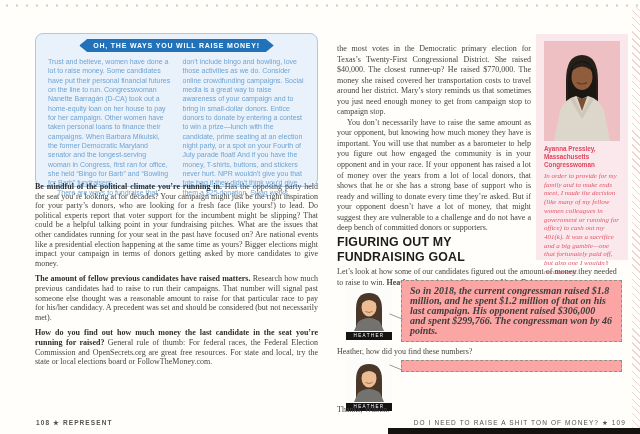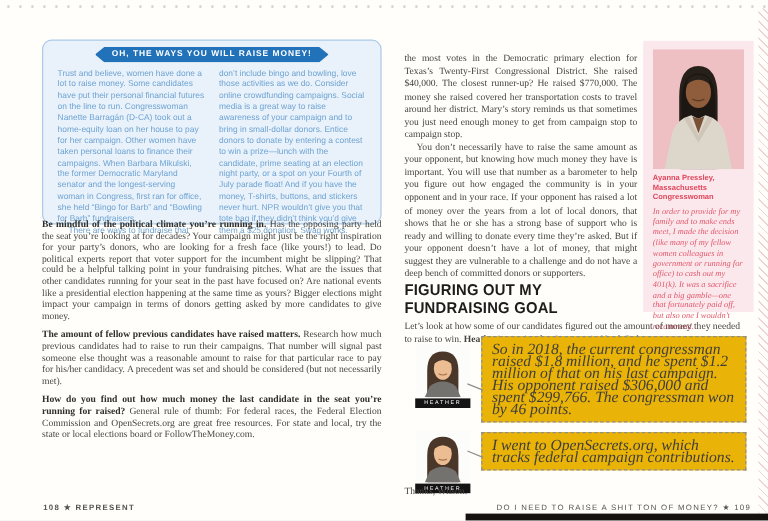--- a/index.html
+++ b/index.html
@@ -73,23 +73,23 @@
     font-family:"Liberation Sans", sans-serif; font-weight:800;
     font-size:13px; line-height:14.5px; color:#1d1c1a;
     transform:scaleX(0.95); transform-origin:left top; letter-spacing:0.2px;
   }
   .intro {
     position:absolute; left:337px; top:267px; width:286px;
     font-size:8px; line-height:10.5px;
   }
 
   .bubble {
-    position:absolute; background:#eab308; border:1px dashed #8f8f8a;
-    font-style:italic; font-size:13px; line-height:10px;
-    color:#3f3e3b; padding:5px 8px;
+    position:absolute; background:#fca5a5; border:1px dashed #8f8f8a;
+    font-style:italic; font-size:10px; line-height:10px;
+    color:#3f3e3b; padding:5px 8px;font-weight:bold;
   }
   .bubble .tail {
     position:absolute; left:-13px; top:58%; width:14px; height:1px;
     background:#8f8f8a; transform:rotate(22deg);
   }
   .portrait { position:absolute; width:46px; }
   .portrait svg { display:block; width:46px; height:44px; }
   .portrait .tag {
     display:block; background:#141414; color:#fff; text-align:center;
     font-family:"Liberation Sans", sans-serif; font-size:4.5px;
@@ -188,35 +188,35 @@
       <path d="M19.5,24.5 Q23,26.5 26.5,24.5" stroke="#a9744c" stroke-width="1" fill="none"></path>
       <path d="M8,44 L12,35 Q17,31 23,31 Q29,31 34,35 L38,44 Z" fill="#73726e"></path>
     </svg>
     <span class="tag">HEATHER</span>
   </div>
   <div class="bubble" style="left:401px; top:280px; width:221px;">
     <span class="tail"></span>
     <span>So in 2018, the current congressman raised $1.8 million, and he spent $1.2 million of that on his last campaign. His opponent raised $306,000 and spent $299,766. The congressman won by 46 points.</span>
   </div>
 
+  <div class="plain-line" style="top:347px;">Heather, how did you find these numbers?</div>
 
   <div class="portrait" style="left:346px; top:358px;">
     <svg viewBox="0 0 46 44">
       <rect x="0" y="0" width="46" height="44" fill="#fcfcfa"></rect>
       <path d="M10,44 L10,22 Q10,6 23,6 Q36,6 36,22 L36,44 Z" fill="#4b3729"></path>
       <ellipse cx="23" cy="20" rx="7.5" ry="9.5" fill="#ecbd92"></ellipse>
       <path d="M16,16 Q23,10 30,16 L30,12 Q23,7 16,12 Z" fill="#4b3729"></path>
       <path d="M19.5,24.5 Q23,26.5 26.5,24.5" stroke="#a9744c" stroke-width="1" fill="none"></path>
       <path d="M8,44 L12,35 Q17,31 23,31 Q29,31 34,35 L38,44 Z" fill="#73726e"></path>
     </svg>
     <span class="tag">HEATHER</span>
   </div>
   <div class="bubble" style="left:401px; top:360px; width:221px;">
     <span class="tail"></span>
-    <span>I went to OpenSecrets.org, which tracks federal campaign contributions.</span>
   </div>
 
   <div class="plain-line" style="top:405px;">Thanks, Wilson.</div>
 
   <div class="footer-right">
     <span>DO I NEED TO RAISE A SHIT TON OF MONEY?</span>
     <span>★</span>
     <span>109</span>
   </div>
 

